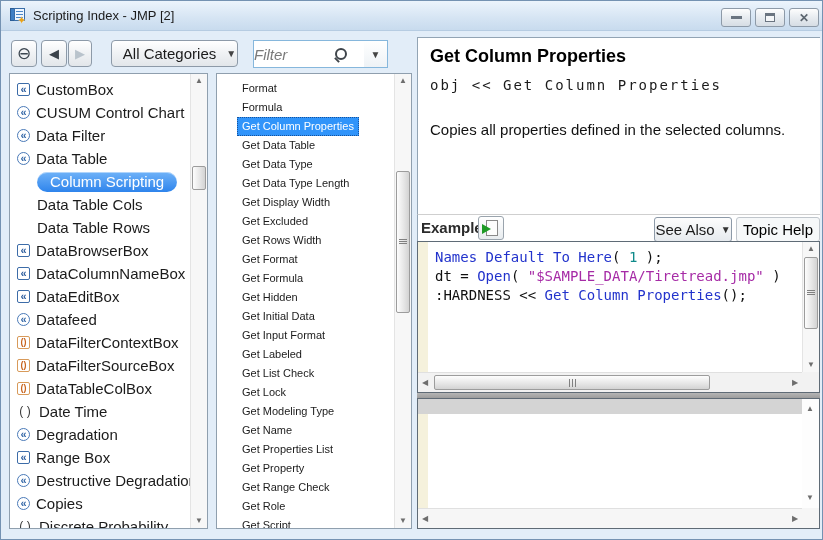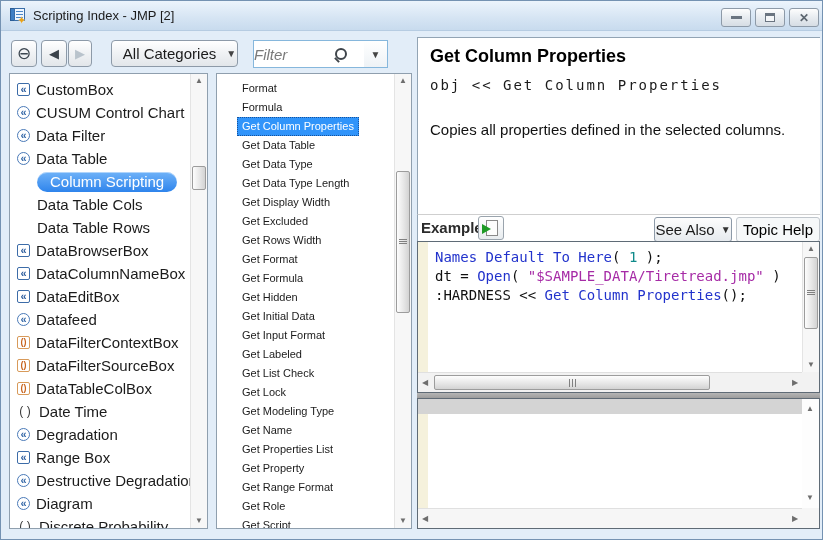--- a/index.html
+++ b/index.html
@@ -252,21 +252,21 @@
         <div class="lrow">
           <span class="licon ic-box-chevron">«</span>
           <span class="lab">Range Box</span>
         </div>
         <div class="lrow">
           <span class="licon ic-circle-chevron">«</span>
           <span class="lab">Destructive Degradation</span>
         </div>
         <div class="lrow">
           <span class="licon ic-circle-chevron">«</span>
-          <span class="lab">Diagram</span>
+          <span class="lab">Copies</span>
         </div>
         <div class="lrow">
           <span class="licon ic-paren">( )</span>
           <span class="lab">Discrete Probability</span>
         </div>
       </div>
     <div class="vscroll sb-left">
       <span class="sarr up">▲</span>
       <span class="sthumb"></span>
       <span class="sarr down">▼</span>
@@ -289,21 +289,21 @@
         <div class="mrow">Get Hidden</div>
         <div class="mrow">Get Initial Data</div>
         <div class="mrow">Get Input Format</div>
         <div class="mrow">Get Labeled</div>
         <div class="mrow">Get List Check</div>
         <div class="mrow">Get Lock</div>
         <div class="mrow">Get Modeling Type</div>
         <div class="mrow">Get Name</div>
         <div class="mrow">Get Properties List</div>
         <div class="mrow">Get Property</div>
-        <div class="mrow">Get Range Format</div>
+        <div class="mrow">Get Range Check</div>
         <div class="mrow">Get Role</div>
         <div class="mrow">Get Script</div>
       </div>
     <div class="vscroll sb-mid">
       <span class="sarr up">▲</span>
       <span class="sthumb">
           <span class="grip-h"></span>
         </span>
       <span class="sarr down">▼</span>
     </div>

